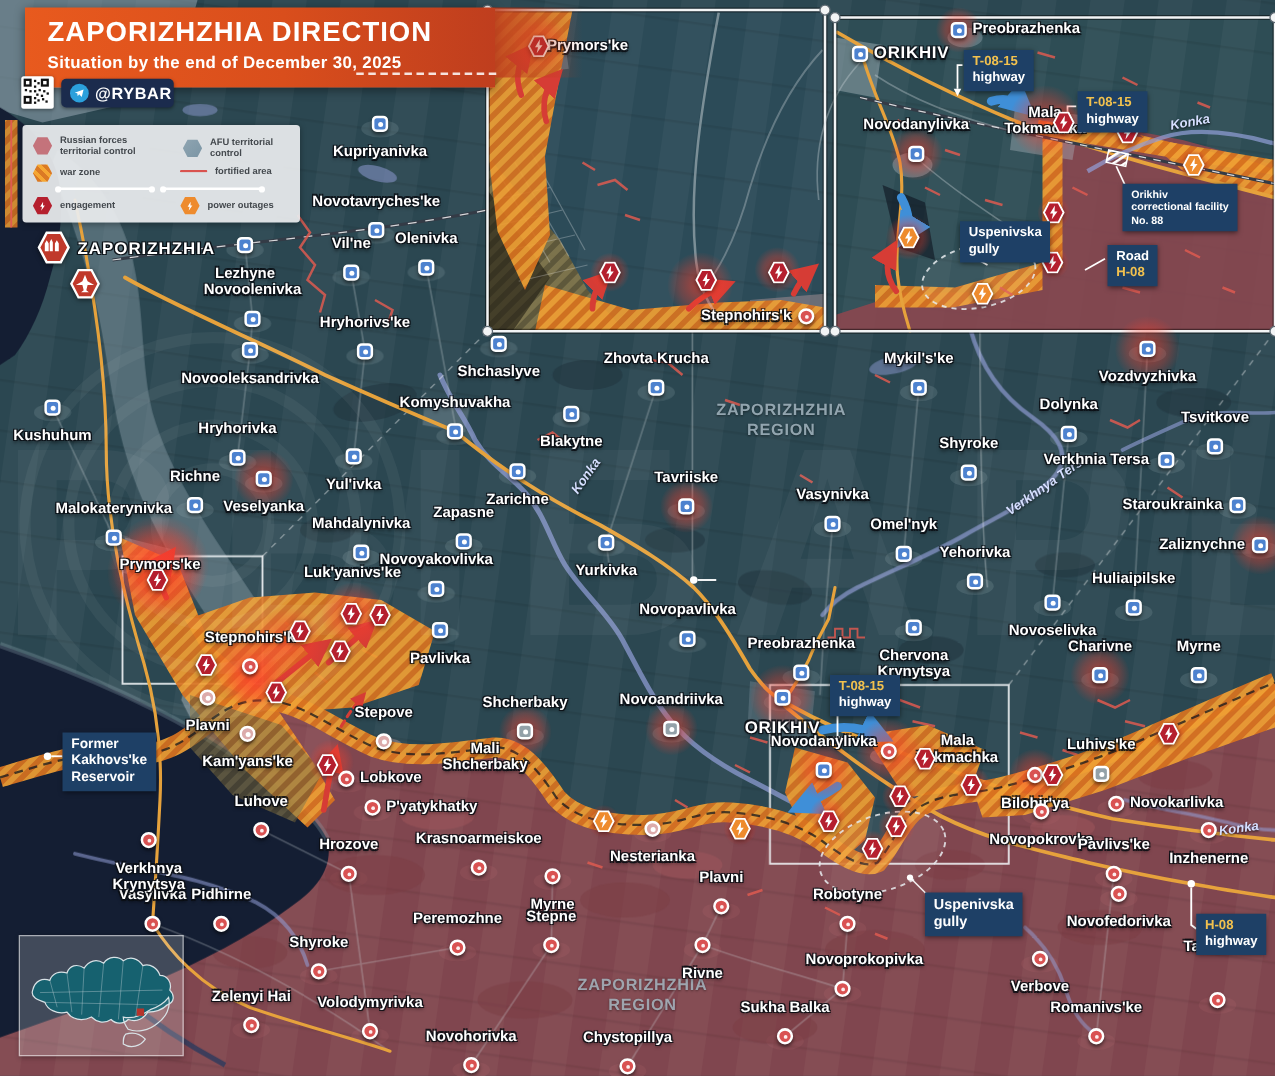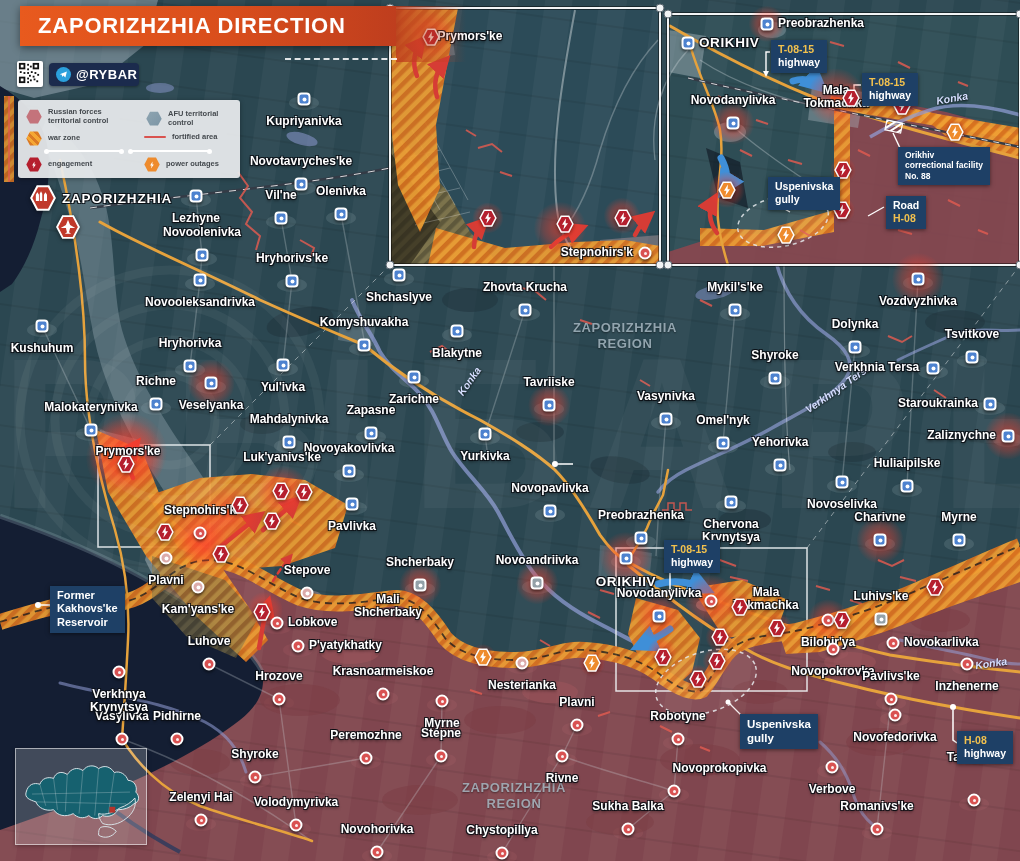--- a/index.html
+++ b/index.html
@@ -33,21 +33,21 @@
   
   .callout{position:absolute;background:var(--callout-bg);color:#fff;font-weight:700;
        padding:3px 7px 4px;line-height:1.22;box-shadow:0 1px 4px rgba(0,0,0,.5);white-space:nowrap;}
   .callout .yel{color:var(--callout-yellow);}
   .region{position:absolute;transform:translate(-50%,-50%);width:128px;text-align:center;
        font-weight:700;font-size:13px;line-height:1.25;letter-spacing:.6px;color:#a4b5bf;opacity:.85;
        text-shadow:0 1px 2px rgba(0,0,0,.55);}
   .river-label{position:absolute;font-style:italic;font-weight:700;font-size:10.5px;color:#d6dfff;
        text-shadow:0 1px 2px rgba(0,0,0,.8);}
   
-  #title-block{position:absolute;left:20px;top:6px;width:376px;height:40px;z-index:9;
+  #title-block{position:absolute;left:20px;top:6px;width:376px;height:64px;z-index:9;
        background:linear-gradient(90deg,var(--title1) 0%,#d94e1c 55%,var(--title2) 100%);
        box-shadow:0 2px 8px rgba(0,0,0,.45);padding:7px 0 0 18px;}
   #title-block::after{content:'';position:absolute;left:100%;top:0;width:70px;height:56px;
        background:linear-gradient(90deg,rgba(191,62,30,.85),rgba(191,62,30,0));}
   #map-title{font-size:22px;font-weight:800;color:#fff;letter-spacing:.8px;}
   #map-subtitle{font-size:13.5px;font-weight:700;color:#fff;margin-top:3px;letter-spacing:.3px;}
   #title-dash{position:absolute;left:285px;top:58px;width:112px;border-top:2px dashed rgba(255,255,255,.85);z-index:9;}
   
   #qr{position:absolute;left:17px;top:61px;width:26px;height:26px;background:#fff;border-radius:2px;
       z-index:9;padding:1px;box-shadow:0 1px 3px rgba(0,0,0,.4);}
@@ -647,21 +647,21 @@
       <div class="t-label" style="left: 383px; top: 678px; transform: translate(-50%, -100%);">Krasnoarmeiskoe</div>
       <div class="pin pin-red" style="left: 442px; top: 701px;"></div>
       <div class="t-label" style="left: 442px; top: 717px; transform: translate(-50%, 0px);">Myrne</div>
       <div class="pin pin-red" style="left: 577px; top: 725px;"></div>
       <div class="t-label" style="left: 577px; top: 709px; transform: translate(-50%, -100%);">Plavni</div>
       <div class="pin pin-red" style="left: 678px; top: 739px;"></div>
       <div class="t-label" style="left: 678px; top: 723px; transform: translate(-50%, -100%);">Robotyne</div>
       <div class="pin pin-red" style="left: 562px; top: 756px;"></div>
       <div class="t-label" style="left: 562px; top: 772px; transform: translate(-50%, 0px);">Rivne</div>
       <div class="pin pin-red" style="left: 674px; top: 791px;"></div>
-      <div class="t-label" style="left: 702px; top: 775px; transform: translate(-50%, -100%); padding-left: 35px;">Novoprokopivka</div>
+      <div class="t-label" style="left: 674px; top: 775px; transform: translate(-50%, -100%); padding-left: 35px;">Novoprokopivka</div>
       <div class="pin pin-red" style="left: 366px; top: 758px;"></div>
       <div class="t-label" style="left: 366px; top: 742px; transform: translate(-50%, -100%);">Peremozhne</div>
       <div class="pin pin-red" style="left: 441px; top: 756px;"></div>
       <div class="t-label" style="left: 441px; top: 740px; transform: translate(-50%, -100%);">Stepne</div>
       <div class="pin pin-red" style="left: 177px; top: 739px;"></div>
       <div class="t-label" style="left: 177px; top: 723px; transform: translate(-50%, -100%);">Pidhirne</div>
       <div class="pin pin-red" style="left: 122px; top: 739px;"></div>
       <div class="t-label" style="left: 122px; top: 723px; transform: translate(-50%, -100%);">Vasylivka</div>
       <div class="pin pin-red" style="left: 119px; top: 672px;"></div>
       <div class="t-label w" style="left: 119px; top: 688px; transform: translate(-50%, 0px);">Verkhnya Krynytsya</div>
@@ -916,20 +916,21 @@
       <div class="callout" style="left: 768px; top: 177px; font-size: 10.5px;">
         <div><span>Uspenivska</span></div>
         <div><span>gully</span></div>
       </div>
     </div>
 
 <div id="chrome">
 
   <div id="title-block">
     <div id="map-title">ZAPORIZHZHIA DIRECTION</div>
+    <div id="map-subtitle">Situation by the end of December 30, 2025</div>
   </div>
   <div id="title-dash"></div>
 
   <div id="qr">
     <svg width="22" height="22" viewBox="0 0 24 24">
       <rect width="24" height="24" fill="#fff"></rect>
       <g fill="#111">
         <rect x="1" y="1" width="7" height="7"></rect>
             <rect x="16" y="1" width="7" height="7"></rect>
             <rect x="1" y="16" width="7" height="7"></rect>

